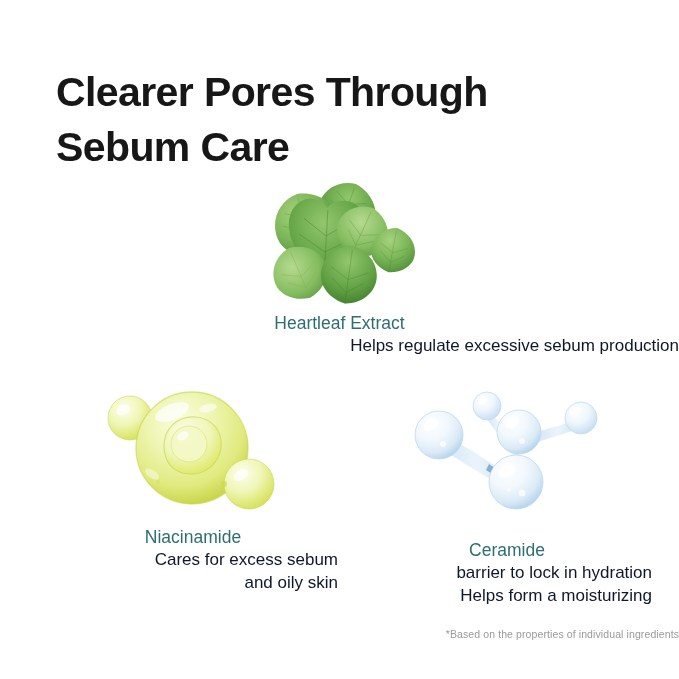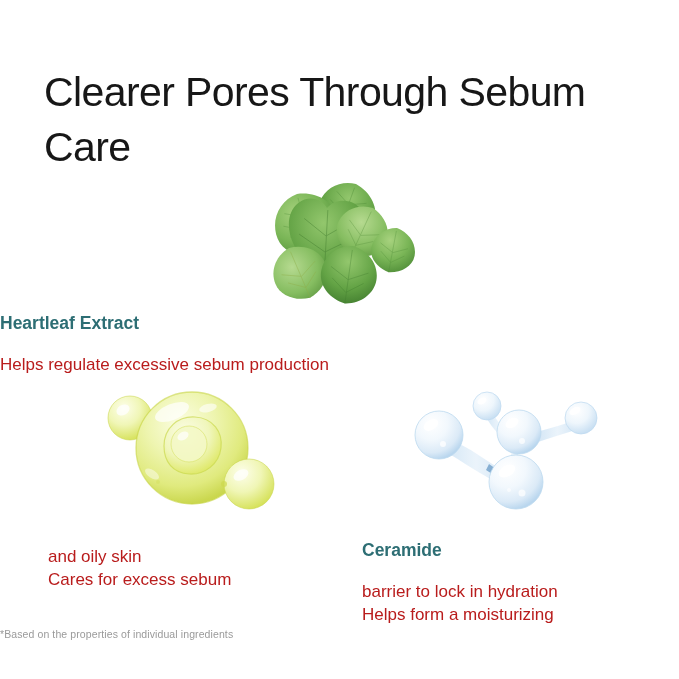--- a/index.html
+++ b/index.html
@@ -18,44 +18,44 @@
 
   .page {
     position: absolute;
     inset: 0;
     background: #ffffff;
   }
 
   
   .title {
     position: absolute;
-    left: 44px;
+    left: 56px;
     top: 38px;
     width: 570px;
     font-size: 41px;
     line-height: 1.32;
-    font-weight: 400;
+    font-weight: 700;
     letter-spacing: -0.6px;
     color: #171717;
   }
 
   
   .feature-name {
     color: #2d6e74;
     font-size: 17.5px;
     line-height: 1.25;
-    font-weight: 700;
+    text-align: center;
+    font-weight: 400;
   }
   .feature-desc {
-    color: #b91c1c;
+    color: #0f172a;
     font-size: 17px;
     line-height: 1.35;
-    text-align: left;
+    text-align: right;
     font-weight: 400;
-    margin-top: 19px;
   }
 
   
   #heartleaf-block {
     position: absolute;
     left: 0;
     right: 0;
     top: 313px;
   }
   #heartleaf-art {
@@ -96,21 +96,21 @@
   }
 
   .feature-desc-line { display: block; }
 
   
   .footnote {
     position: absolute;
     left: 0;
     right: 0;
     top: 628px;
-    text-align: left;
+    text-align: right;
     font-size: 10.5px;
     color: #9a9a9a;
     letter-spacing: 0.1px;
   }
 
   svg { display: block; overflow: visible; }
 </style>
 </head>
 <body>
 
@@ -281,23 +281,24 @@
       <circle cx="153" cy="98" r="25" fill="url(#oilSmall)"></circle>
       <circle cx="153" cy="98" r="25" fill="none" stroke="#c8d64a" stroke-width="1" opacity="0.55"></circle>
       <ellipse cx="145" cy="89" rx="8" ry="5" fill="#ffffff" opacity="0.72" transform="rotate(-28 145 89)"></ellipse>
 
       <circle cx="128" cy="98" r="3" fill="#cdd94f" opacity="0.7"></circle>
       <circle cx="62" cy="96" r="2" fill="#d6e162" opacity="0.6"></circle>
     </svg>
   </div>
 
   <div id="niacinamide-block">
+    <div class="feature-name">Niacinamide</div>
     <div class="feature-desc">
+      <span class="feature-desc-line">Cares for excess sebum</span>
       <span class="feature-desc-line">and oily skin</span>
-      <span class="feature-desc-line">Cares for excess sebum</span>
     </div>
   </div>
 
   <div id="ceramide-art">
     <svg viewBox="0 0 186 122" width="186" height="122" aria-hidden="true">
       <defs>
         <radialGradient id="molA" cx="34%" cy="26%" r="76%">
           <stop offset="0%" stop-color="#ffffff"></stop>
           <stop offset="45%" stop-color="#f2f8fd"></stop>
           <stop offset="80%" stop-color="#dbeaf7"></stop>

